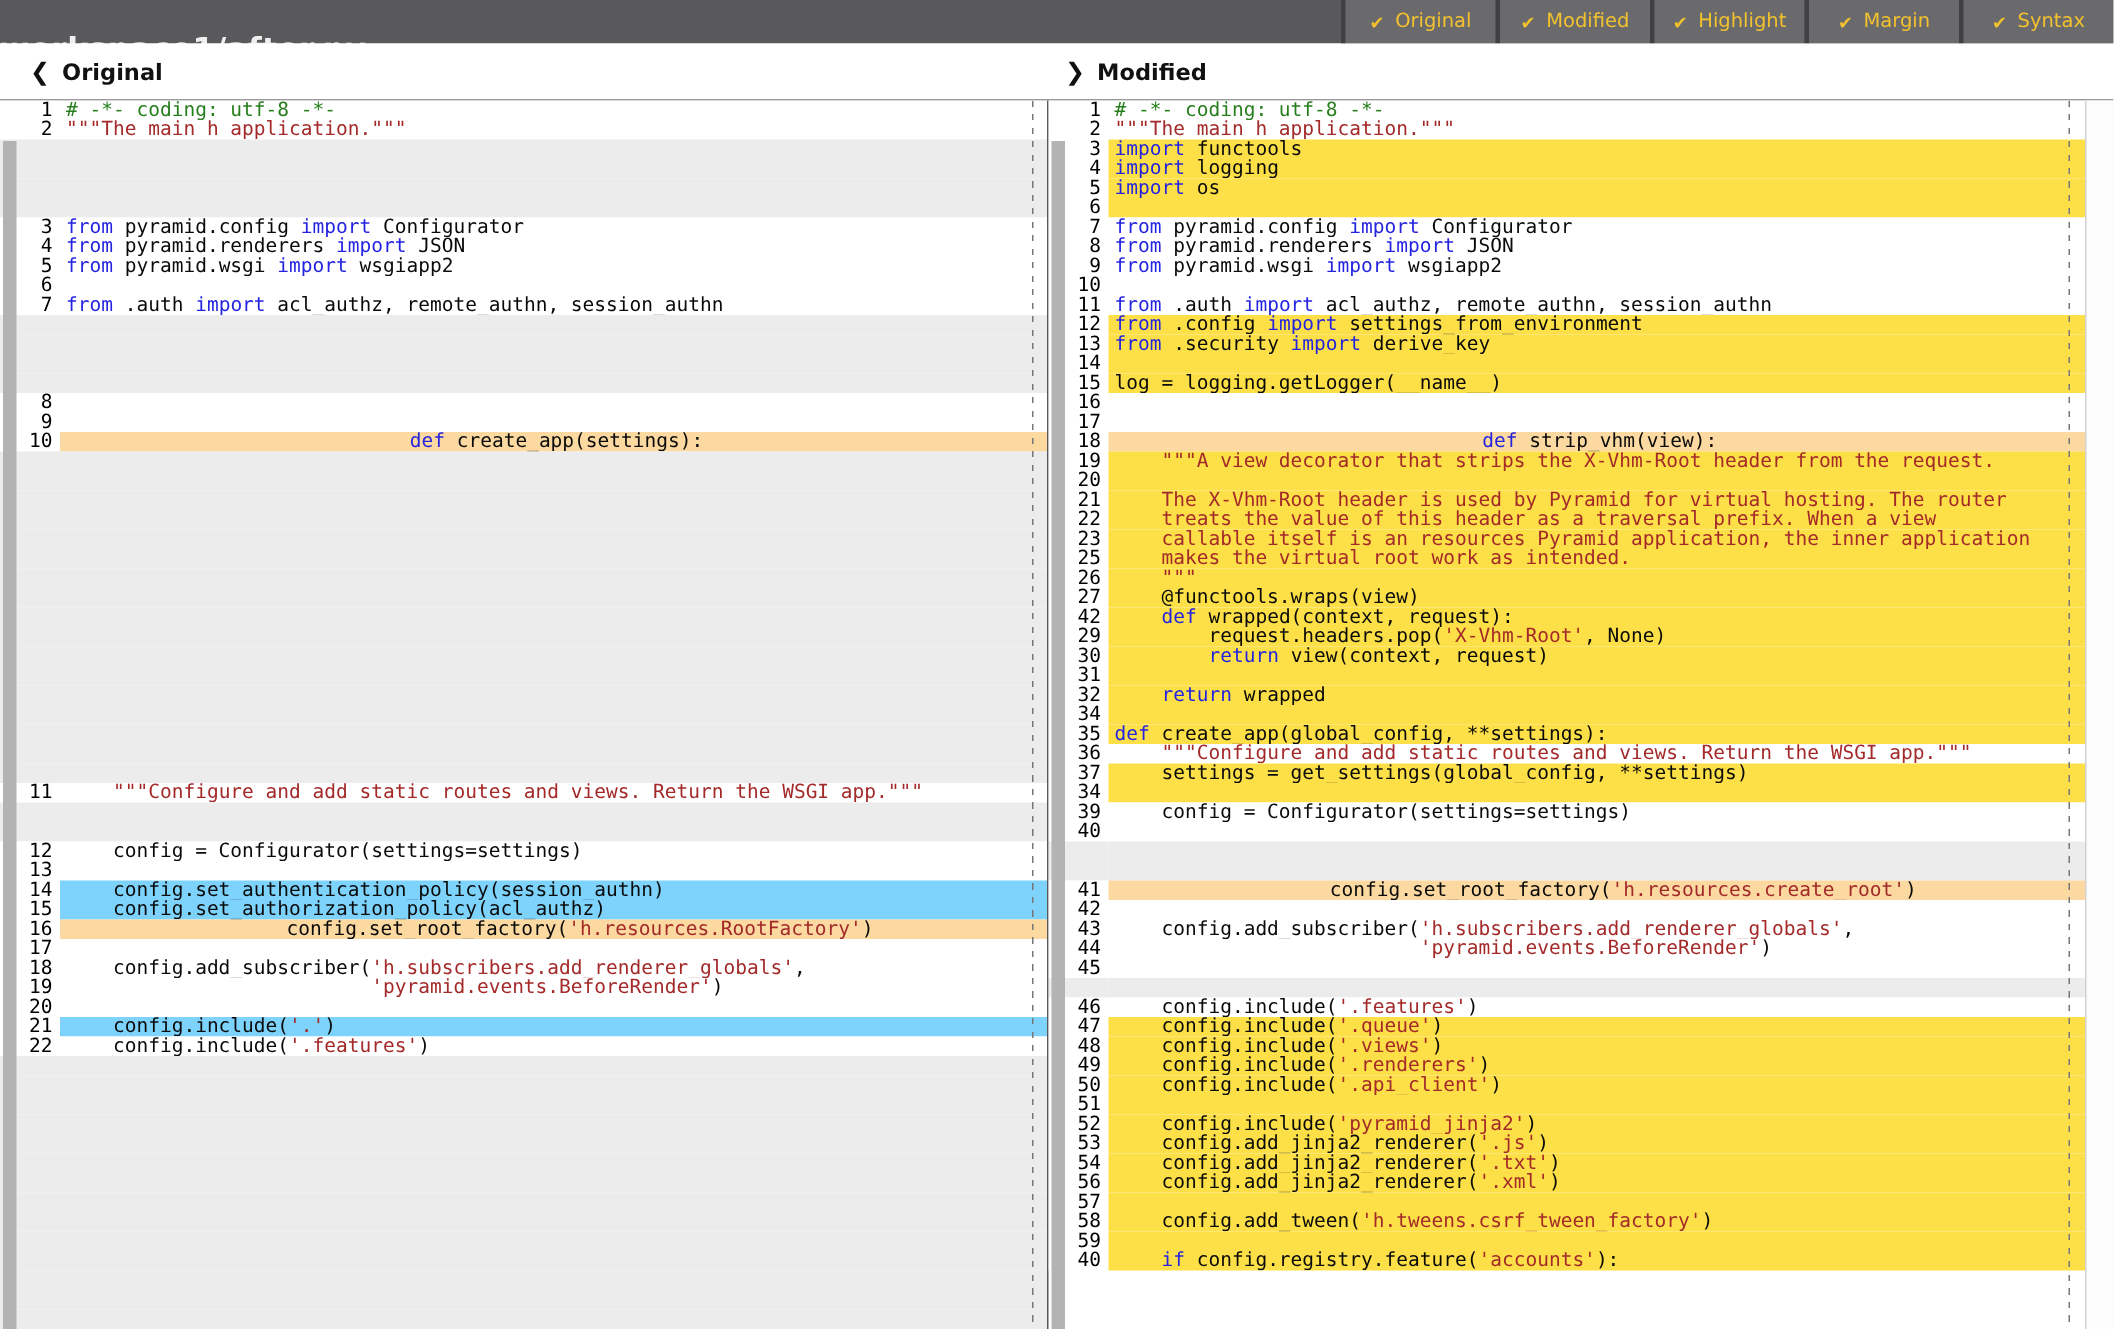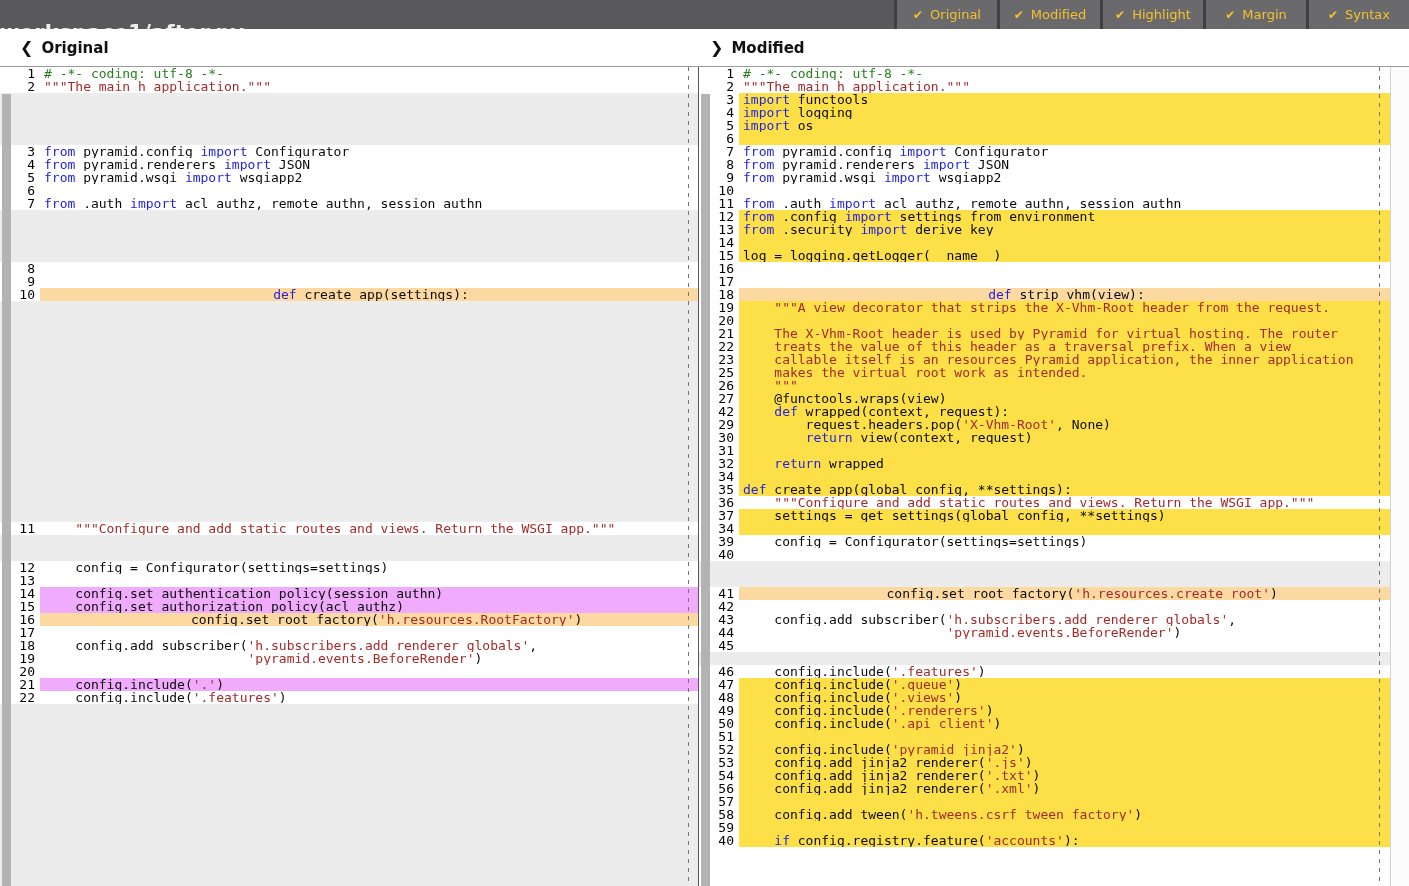--- a/index.html
+++ b/index.html
@@ -37,21 +37,21 @@
 
   .rows { position:absolute; inset:0; z-index:1; }
   .row { display:flex; height:13px;
          font-family:"DejaVu Sans Mono", monospace; font-size:13px; line-height:13px; }
   .ln { flex:none; width:40px; padding-right:5px; text-align:right; background:#fff;
         color:#000; overflow:hidden; }
   .code { flex:1 1 auto; padding-left:4px; white-space:pre; overflow:hidden;
           background:#fff; color:#0a0a0a; }
 
   .k-a .code { background:#fde047; }                 
-  .k-d .code { background:#f0abfc; }                 
+  .k-d .code { background:#7dd3fc; }                 
   .k-m .code { background:#fbd9a0;text-align:center; }                 
   .k-f .code, .k-f .ln { background:#ececec; }       
 
   .kw  { color:#2424e0; }
   .str { color:#a42a2a; }
   .com { color:#267f1c; }
 
   .marginline { position:absolute; top:0; bottom:0; width:1px; z-index:3;
                 background:repeating-linear-gradient(180deg,#767676 0 4px,transparent 4px 9px); }
   .pane.orig .marginline { left:688px; }

